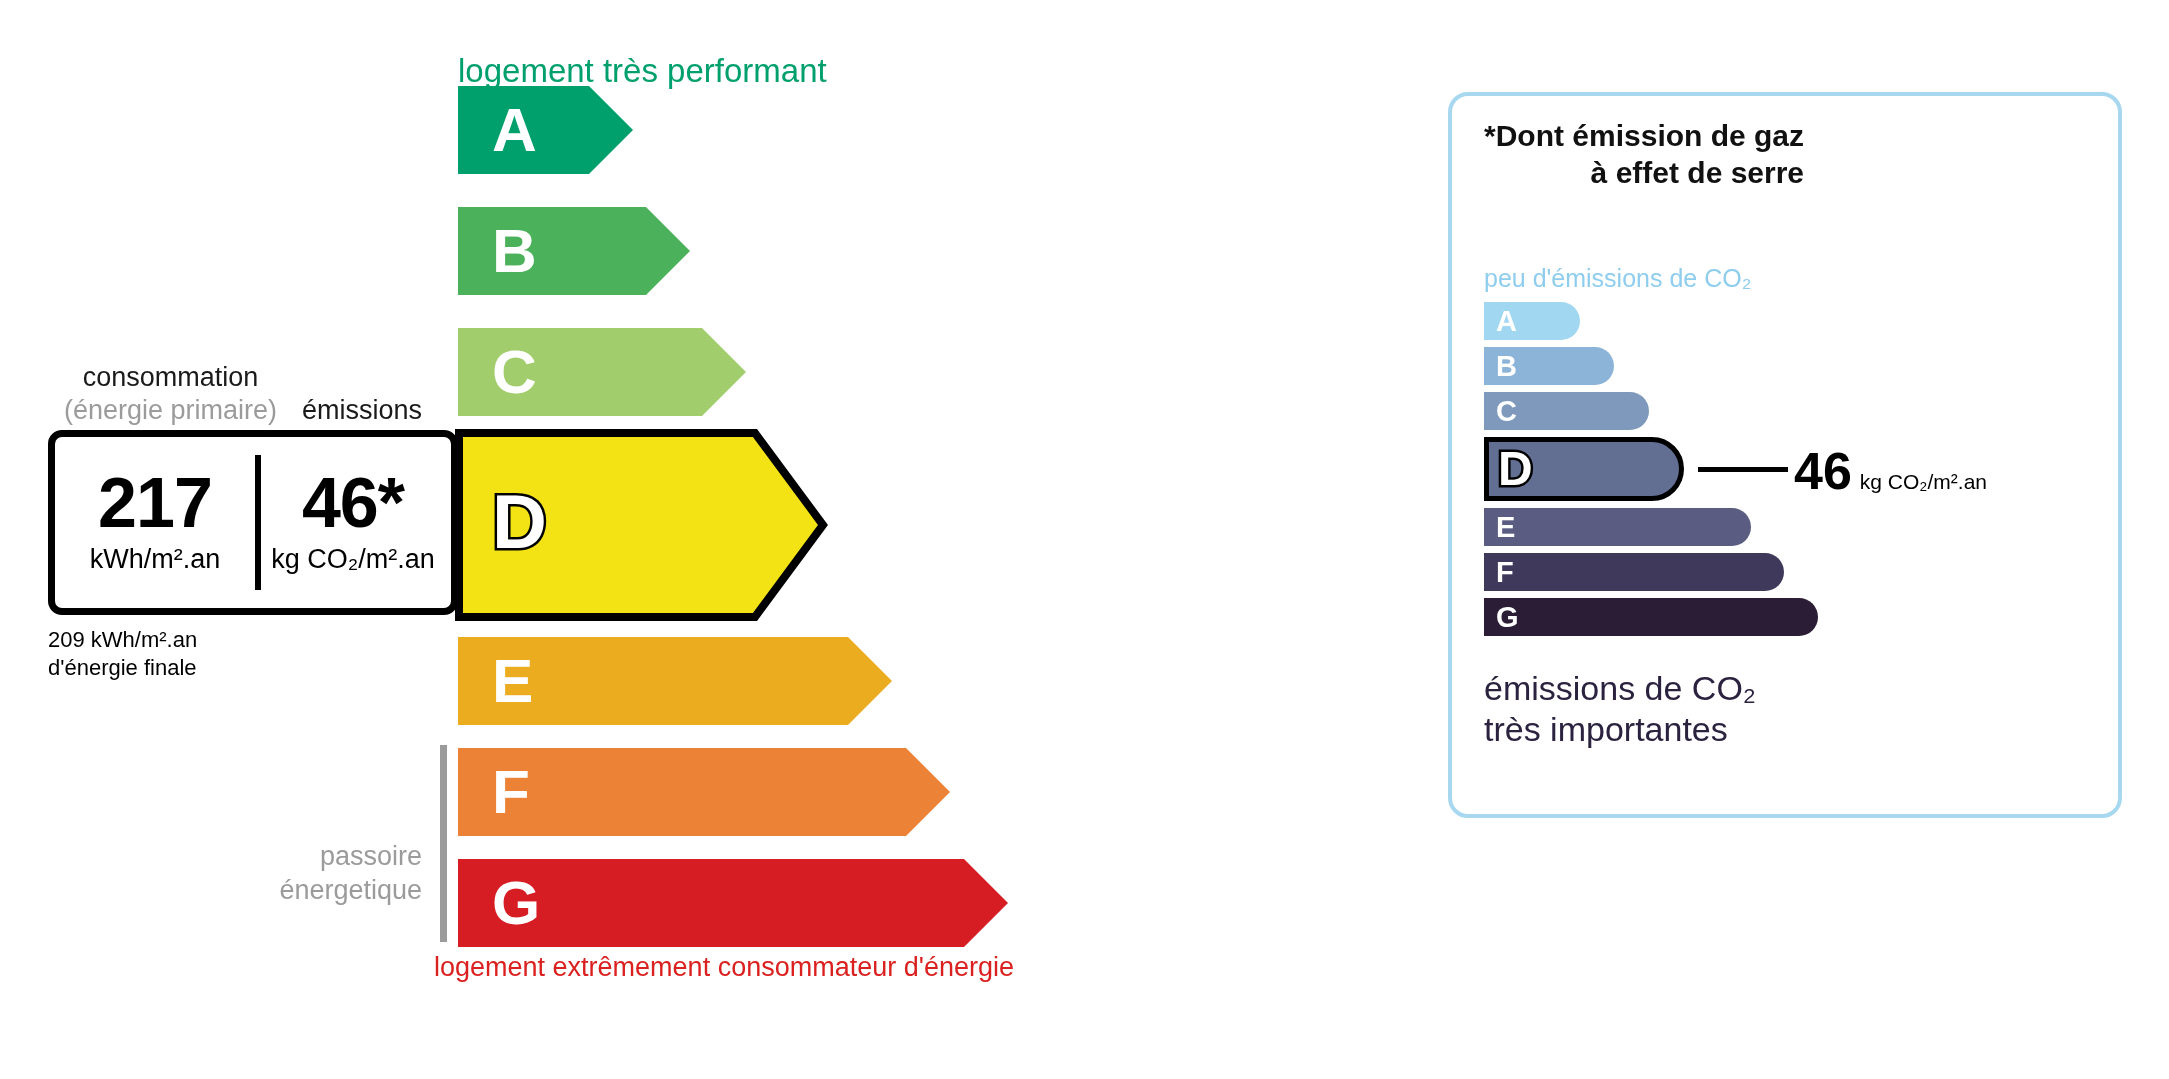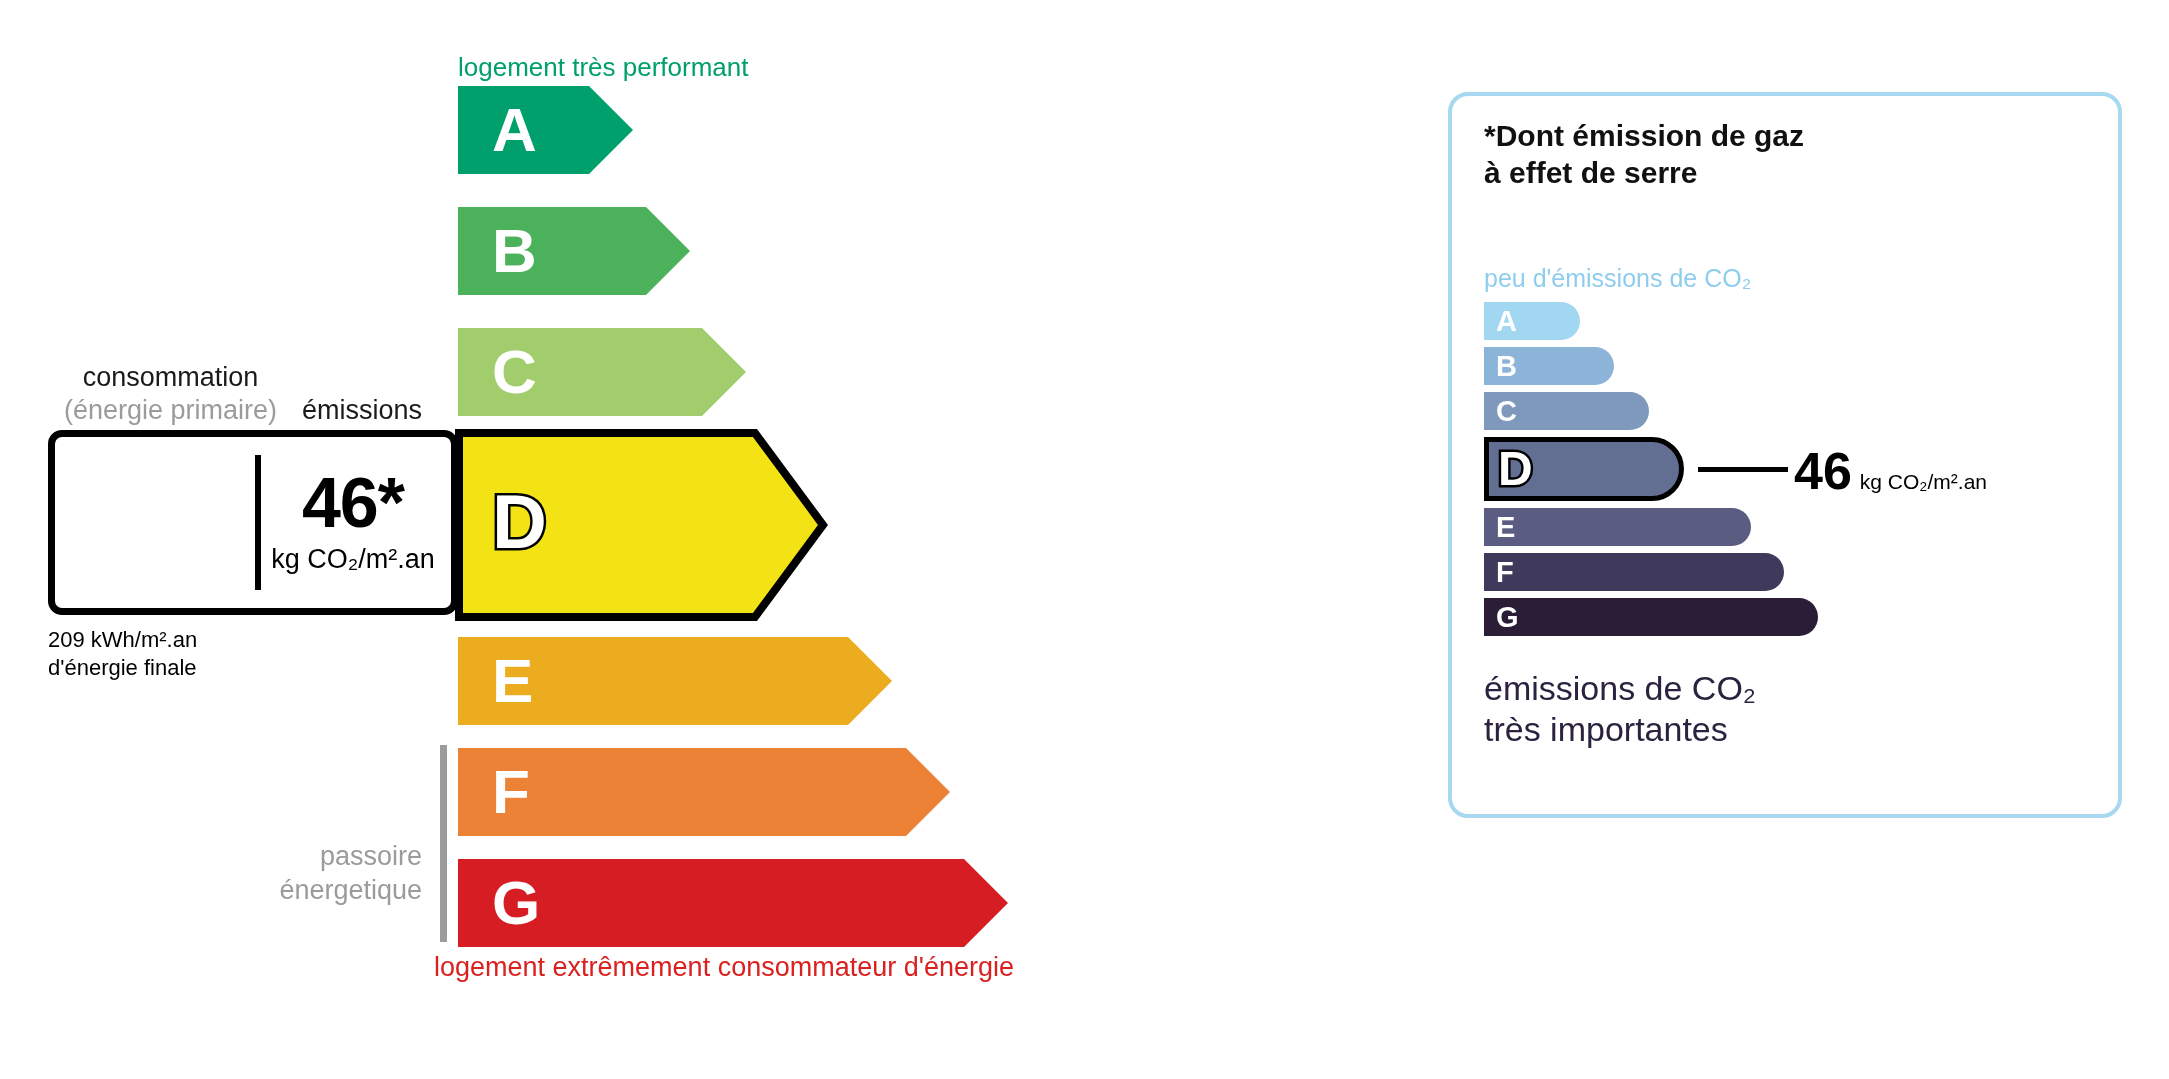--- a/index.html
+++ b/index.html
@@ -14,21 +14,21 @@
     position: relative;
     overflow: hidden;
   }
 
   
   #dpe-root { position: absolute; inset: 0; }
 
   .lbl-top-green {
     position: absolute;
     left: 458px; top: 52px;
-    font-size: 26px;
+    font-size: 33px;
     color: #00a06d;
     white-space: nowrap;
   }
   .lbl-bottom-red {
     position: absolute;
     left: 434px; top: 952px;
     font-size: 27px;
     color: #db2020;
     white-space: nowrap;
   }
@@ -171,20 +171,21 @@
     box-sizing: border-box;
   }
   .co2-title {
     position: absolute;
     left: 32px; top: 22px;
     font-size: 30px;
     font-weight: bold;
     line-height: 1.22;
     color: #111111;
     white-space: pre-line;
+    text-align: right;
   }
   .co2-top-label {
     position: absolute;
     left: 32px; top: 168px;
     font-size: 25px;
     color: #8fcdee;
   }
   .co2-bottom-label {
     position: absolute;
     left: 32px; top: 572px;
@@ -306,20 +307,24 @@
 
   <div class="passoire-bar"></div>
   <div class="passoire-text" style="white-space:pre-line;">passoire
 énergetique</div>
 
   <div class="caption-black">consommation</div>
   <div class="caption-gray">(énergie primaire)</div>
   <div class="caption-emissions">émissions</div>
 
   <div class="valuebox">
+    <div class="vb-cell left">
+      <div class="vb-num">217</div>
+      <div class="vb-unit">kWh/m².an</div>
+    </div>
     <div class="divider"></div>
     <div class="vb-cell right">
       <div class="vb-num">46*</div>
       <div class="vb-unit">kg CO₂/m².an</div>
     </div>
   </div>
 
   <div class="subcaption" style="white-space:pre-line;">209 kWh/m².an
 d'énergie finale</div>
 

